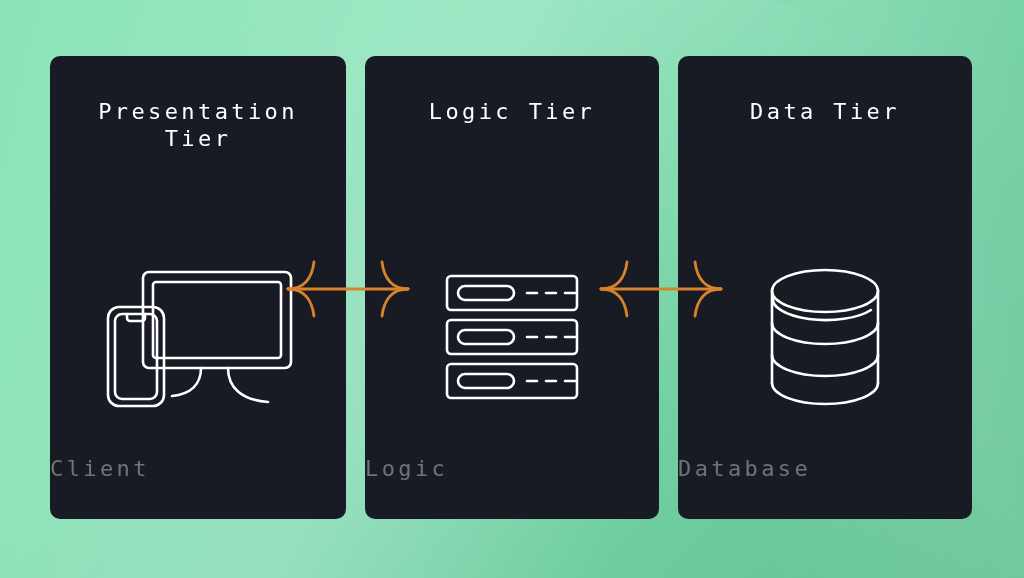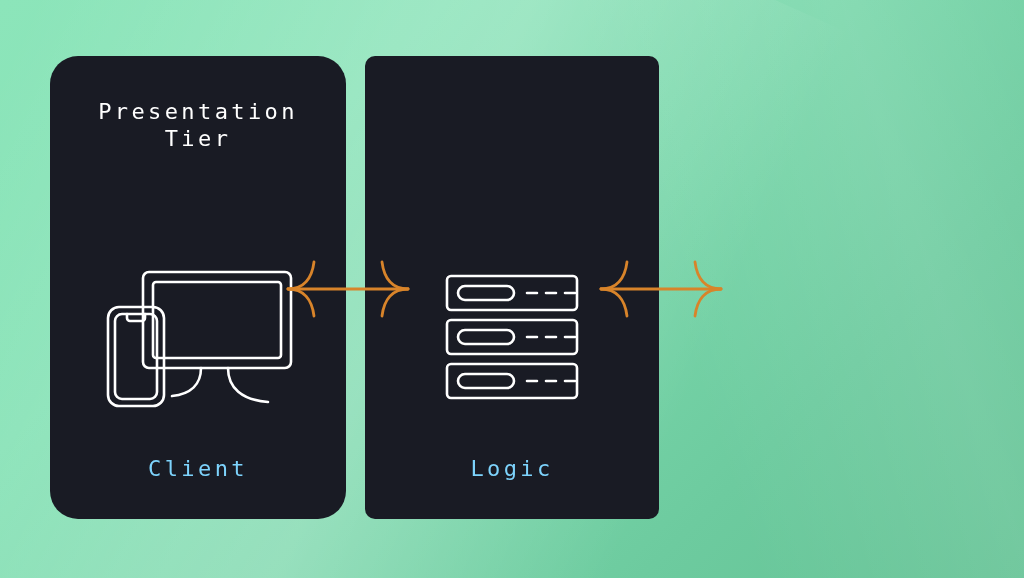--- a/index.html
+++ b/index.html
@@ -41,21 +41,21 @@
     position: absolute;
     top: 56px;
     height: 463px;
     background: #191b24;
     border-radius: 10px;
     box-sizing: border-box;
     display: flex;
     flex-direction: column;
     align-items: center;
   }
-  #panel-presentation { left: 50px;  width: 296px; border-radius: 28px; }
+  #panel-presentation { left: 50px;  width: 296px; }
   #panel-logic        { left: 365px; width: 294px; }
   #panel-data         { left: 678px; width: 294px; }
 
   .tier-title {
     margin-top: 42px;
     color: #ffffff;
     font-size: 22px;
     line-height: 27px;
     letter-spacing: 3.4px;
     text-align: center;
@@ -72,24 +72,23 @@
     display: flex;
     align-items: center;
     justify-content: center;
   }
 
   .node-label {
     position: absolute;
     left: 0;
     right: 0;
     top: 400px;
-    color: #7dd3fc;
+    color: #737373;
     font-size: 22px;
     letter-spacing: 3.4px;
-    text-align: center;
     font-weight: 400;
   }
 
   .connector {
     position: absolute;
     top: 258px;
     height: 62px;
     pointer-events: none;
   }
   #connector-client-server { left: 282px; width: 132px; }
@@ -128,20 +127,21 @@
           <path d="M29 52 v4 a3 3 0 0 0 3 3 h12 a3 3 0 0 0 3 -3 v-4"></path>
         </svg>
       </span>
     </div>
 
     <div class="node-label">Client</div>
   </div>
 
   <div class="panel" id="panel-logic">
 
+    <div class="tier-title">Logic Tier</div>
 
     <div class="icon-wrap">
       <span>
         <svg width="134" height="126" viewBox="0 0 134 126" fill="none" stroke="#ffffff" stroke-width="2.6" stroke-linecap="round" stroke-linejoin="round">
 
           <rect x="2" y="2" width="130" height="34" rx="4"></rect>
           <rect x="13" y="12" width="56" height="14" rx="7"></rect>
           <path d="M82 19 h10 M101 19 h10 M120 19 h10"></path>
 
           <rect x="2" y="46" width="130" height="34" rx="4"></rect>
@@ -151,20 +151,46 @@
           <rect x="2" y="90" width="130" height="34" rx="4"></rect>
           <rect x="13" y="100" width="56" height="14" rx="7"></rect>
           <path d="M82 107 h10 M101 107 h10 M120 107 h10"></path>
         </svg>
       </span>
     </div>
 
     <div class="node-label">Logic</div>
   </div>
 
+  <div class="panel" id="panel-data">
+
+    <div class="tier-title">Data Tier</div>
+
+    <div class="icon-wrap">
+      <span>
+        <svg width="120" height="140" viewBox="0 0 120 140" fill="none" stroke="#ffffff" stroke-width="2.6" stroke-linecap="round" stroke-linejoin="round">
+
+          <ellipse cx="60" cy="24" rx="53" ry="21"></ellipse>
+
+          <path d="M7 24 v92"></path>
+          <path d="M113 24 v92"></path>
+
+          <path d="M7 116 a53 21 0 0 0 106 0"></path>
+
+          <path d="M8 30 a53 21 0 0 0 98 13"></path>
+
+          <path d="M7 56 a53 21 0 0 0 106 0"></path>
+
+          <path d="M7 88 a53 21 0 0 0 106 0"></path>
+        </svg>
+      </span>
+    </div>
+
+    <div class="node-label">Database</div>
+  </div>
 
   <div class="connector" id="connector-client-server">
     <svg width="132" height="62" viewBox="0 0 132 62" fill="none" stroke="#d8842a" stroke-width="2.8" stroke-linecap="round">
 
       <path d="M6 31 H126"></path>
 
       <path d="M6 31 C22 31, 30 20, 32 4"></path>
       <path d="M6 31 C22 31, 30 42, 32 58"></path>
 
       <path d="M126 31 C110 31, 102 20, 100 4"></path>

